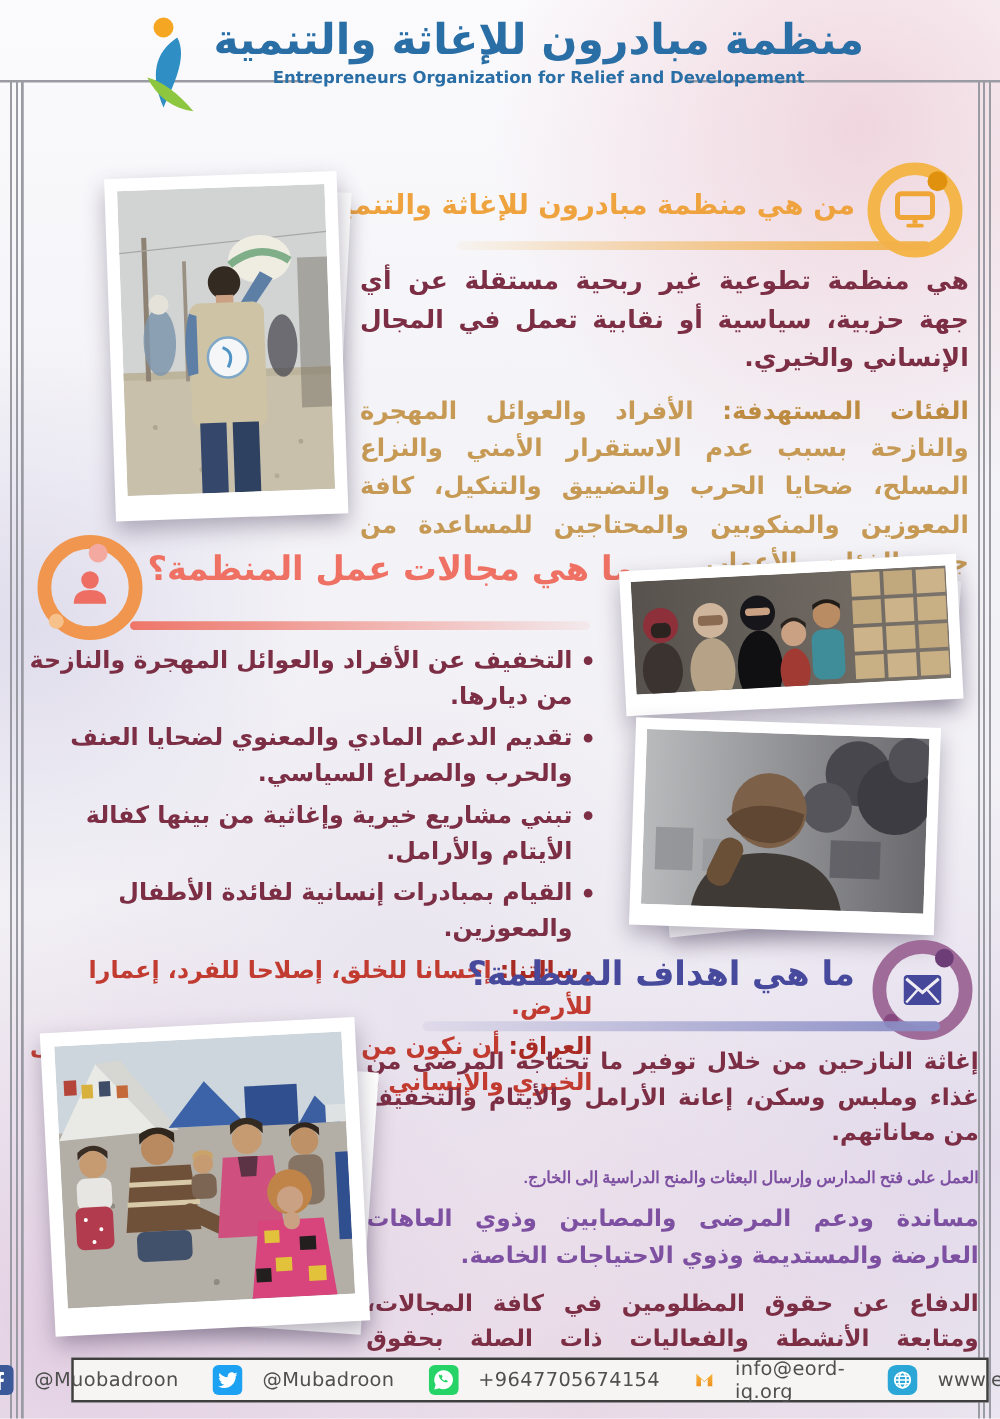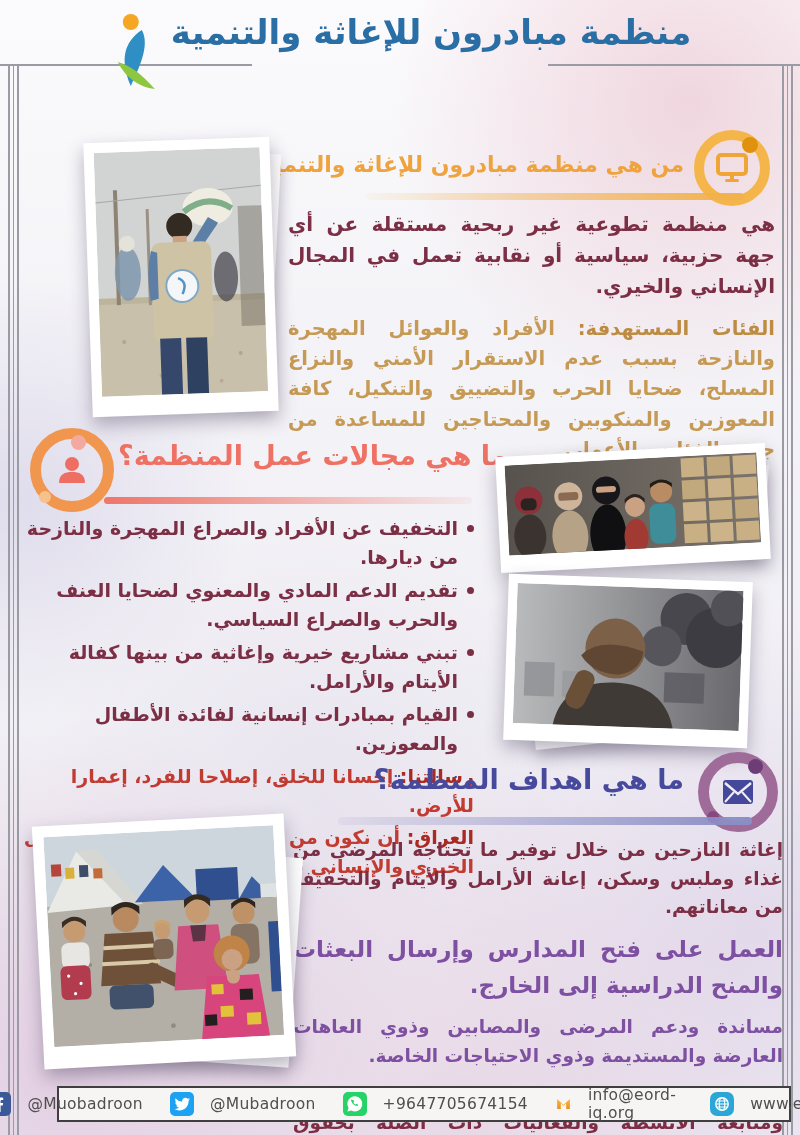--- a/index.html
+++ b/index.html
@@ -57,20 +57,21 @@
   <div class="vlines" style="left:782px;"></div>
 
   <div id="logo">
     <svg width="54" height="80" viewBox="0 0 54 80">
       <circle cx="22" cy="10" r="8" fill="#f5a623"></circle>
       <path d="M33 18 C15 30 11 48 22 74 C29 58 42 34 33 18 Z" fill="#2f8fc5"></path>
       <path d="M9 50 C17 66 30 75 46 77 C33 62 21 53 9 50 Z" fill="#8dc63f"></path>
     </svg>
     <div class="txtcol">
       <div class="logo-ar">منظمة مبادرون للإغاثة والتنمية</div>
+      <div class="logo-en">Entrepreneurs Organization for Relief and Developement</div>
     </div>
   </div>
 
   <div class="ring" style="left:694px;top:130px;width:76px;height:76px;border:10px solid #f4b64b;">
     <span class="dot" style="width:16px;height:16px;background:#e0920e;top:-3px;right:2px;"></span>
     <svg class="glyph" width="36" height="32" viewBox="0 0 36 32">
       <rect x="4" y="3" width="28" height="19" rx="3" fill="none" stroke="#f0a637" stroke-width="4"></rect>
       <rect x="16" y="23" width="4" height="4" fill="#f0a637"></rect>
       <rect x="11" y="27" width="14" height="3" rx="1.5" fill="#f0a637"></rect>
     </svg>
@@ -121,21 +122,21 @@
       <circle cx="17" cy="11" r="7" fill="#ee6e63"></circle>
       <path d="M4 30 C4 21 10 19 17 19 C24 19 30 21 30 30 Z" fill="#ee6e63"></path>
     </svg>
   </div>
   <div class="h-title" style="left:118px;top:440px;font-size:27px;color:#ee7164;">ما هي مجالات عمل المنظمة؟</div>
   <div class="underbar" style="left:104px;top:497px;width:368px;background:linear-gradient(to right,#ef7669,rgba(239,118,105,.07));"></div>
 
   <div class="blk" style="left:22px;top:514px;width:452px;">
     <div class="bullet-row">
       <span class="bullet-dot"></span>
-      <span class="bullet-text">التخفيف عن الأفراد والصراع المهجرة والنازحة من ديارها.</span>
+      <span class="bullet-text">التخفيف عن الأفراد والعوائل المهجرة والنازحة من ديارها.</span>
     </div>
     <div class="bullet-row">
       <span class="bullet-dot"></span>
       <span class="bullet-text">تقديم الدعم المادي والمعنوي لضحايا العنف والحرب والصراع السياسي.</span>
     </div>
     <div class="bullet-row">
       <span class="bullet-dot"></span>
       <span class="bullet-text">تبني مشاريع خيرية وإغاثية من بينها كفالة الأيتام والأرامل.</span>
     </div>
     <div class="bullet-row">
@@ -221,21 +222,21 @@
       <rect x="1" y="1" width="30" height="24" rx="3" fill="#45489a"></rect>
       <path d="M3 4 L16 15 L29 4" stroke="#efecf4" stroke-width="2.4" fill="none"></path>
       <path d="M3 23 L12 13 M29 23 L20 13" stroke="#efecf4" stroke-width="2" fill="none"></path>
     </svg>
   </div>
   <div class="h-title" style="right:116px;top:764px;font-size:27px;color:#474a9c;">ما هي اهداف المنظمة؟</div>
   <div class="underbar" style="left:338px;top:817px;width:414px;height:8px;background:linear-gradient(to left,#8b8ec5,rgba(139,142,197,.1));"></div>
 
   <div class="blk" style="left:293px;top:836px;width:490px;">
     <p class="para g-maroon" style="font-size:18.5px;margin-bottom:10px;">إغاثة النازحين من خلال توفير ما تحتاجه المرضى من غذاء وملبس وسكن، إعانة الأرامل والأيتام والتخفيف من معاناتهم.</p>
-    <p class="para g-purple" style="font-size:23px;margin-bottom:10px;">العمل على فتح المدارس وإرسال البعثات والمنح الدراسية إلى الخارج.</p>
+    <p class="para g-purple" style="font-size:13px;margin-bottom:10px;font-family:Liberation Serif, serif;">العمل على فتح المدارس وإرسال البعثات والمنح الدراسية إلى الخارج.</p>
     <p class="para g-purple" style="font-size:18.5px;margin-bottom:10px;">مساندة ودعم المرضى والمصابين وذوي العاهات العارضة والمستديمة وذوي الاحتياجات الخاصة.</p>
     <p class="para g-maroon" style="font-size:18.5px;margin-bottom:0;">الدفاع عن حقوق المظلومين في كافة المجالات، ومتابعة الأنشطة والفعاليات ذات الصلة بحقوق الإنسان.</p>
   </div>
 
   <div class="pol-behind" style="left:66px;top:850px;width:230px;height:210px;transform:rotate(4deg);"></div>
   <div class="polaroid" style="left:38px;top:820px;padding:11px 11px 18px 11px;transform:rotate(-3deg);">
     <svg width="230" height="210" viewBox="0 0 230 210">
       <rect width="230" height="210" fill="#ccd6dc"></rect>
       <rect y="70" width="230" height="140" fill="#b3aea6"></rect>
       <circle cx="40" cy="130" r="2" fill="#8f8a82"></circle>

